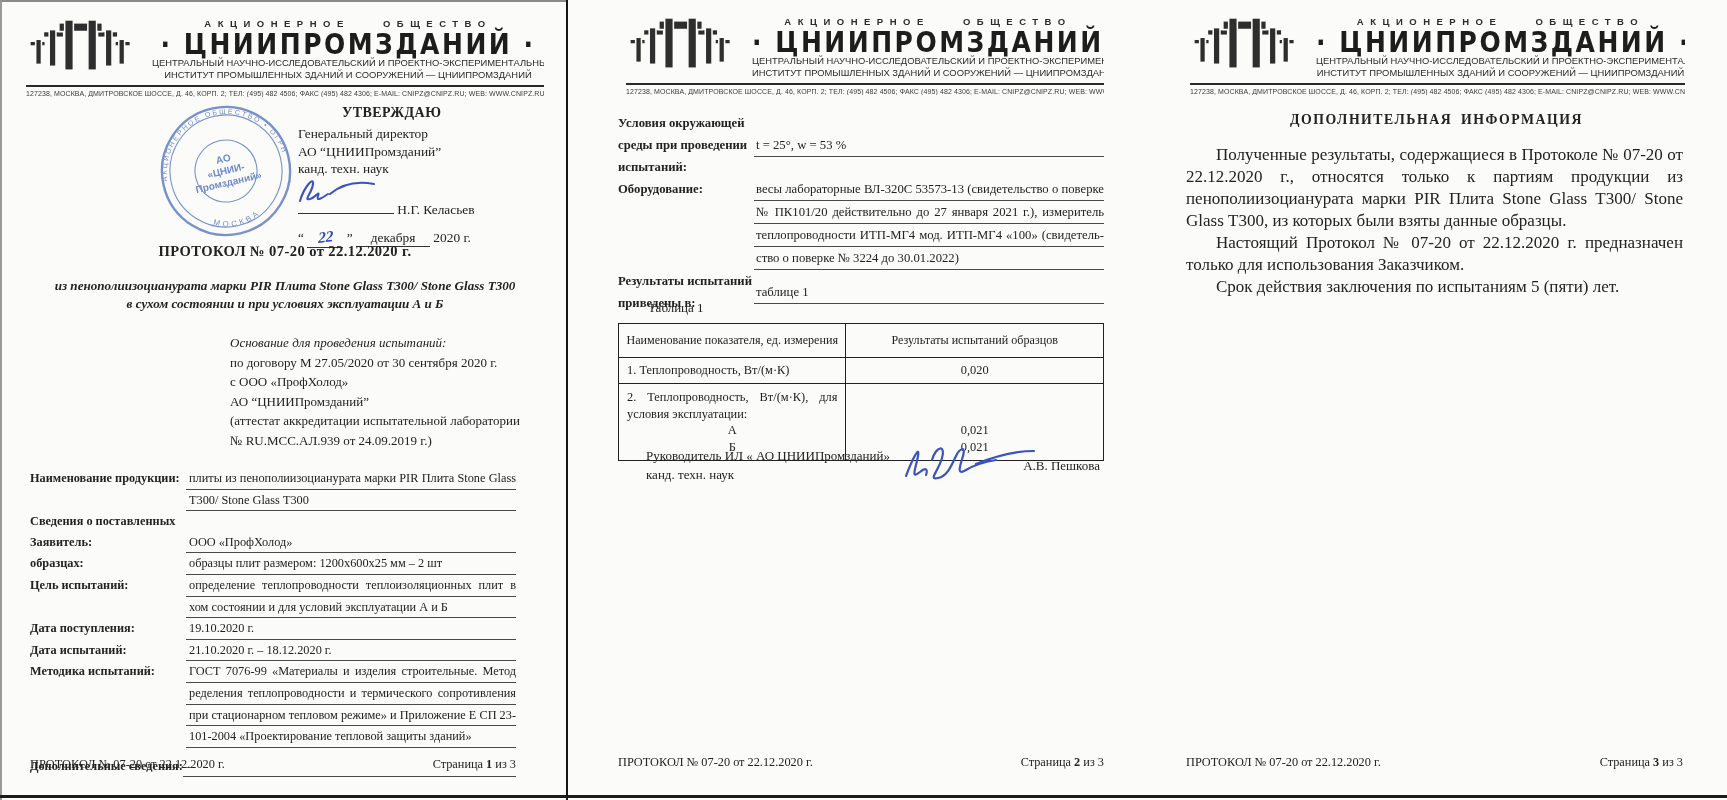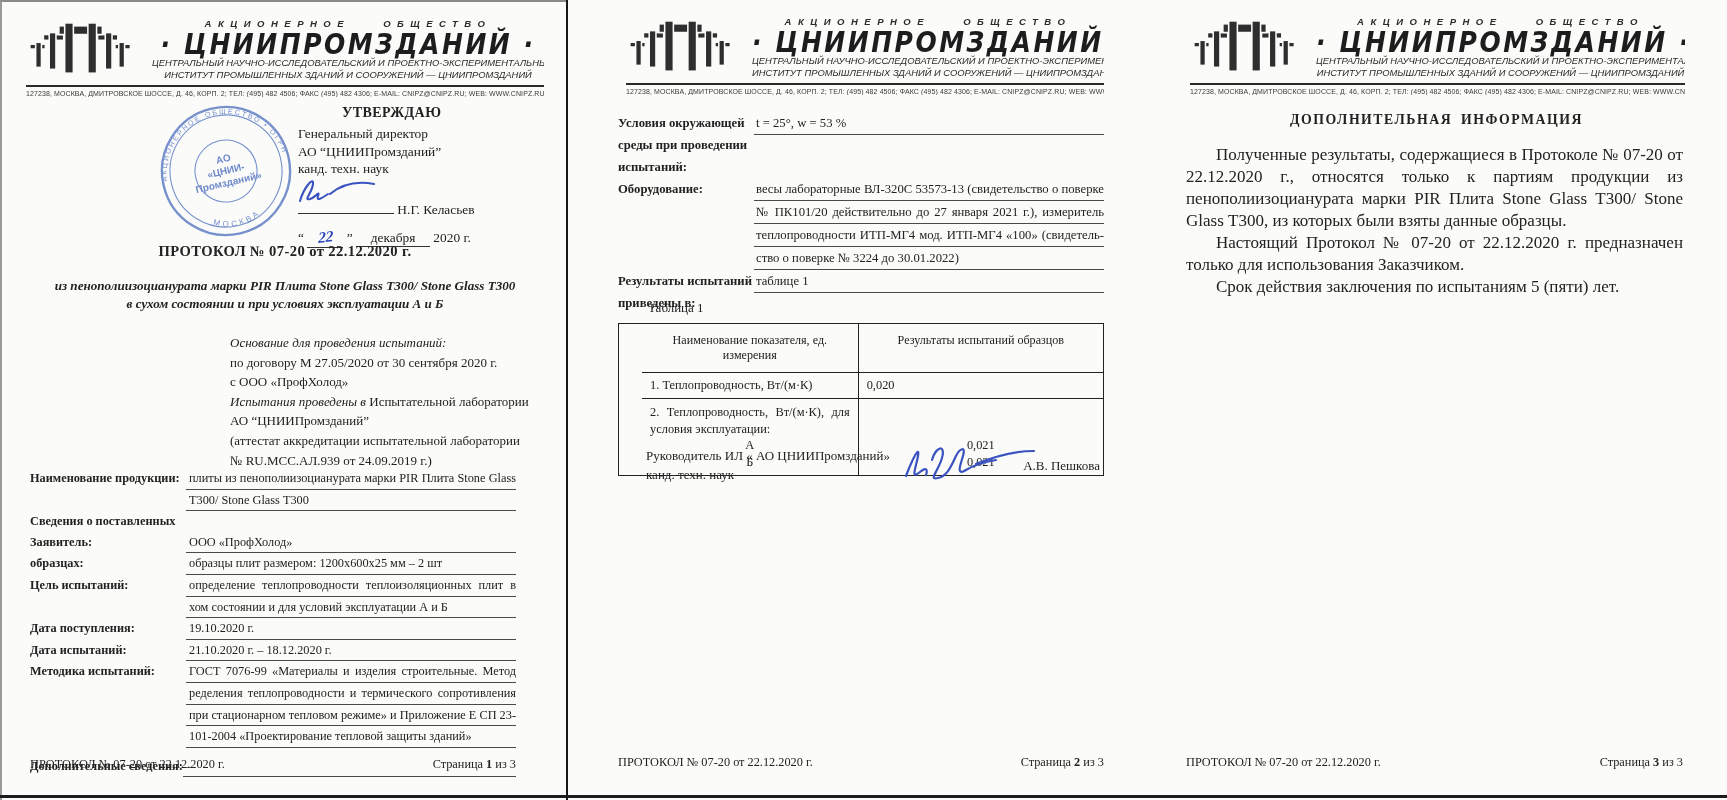--- a/index.html
+++ b/index.html
@@ -8,21 +8,21 @@
   .canvas::after{content:"";position:absolute;left:0;right:0;bottom:2px;height:3px;background:#1c1c1c;}
   .page{position:absolute;top:0;height:100%;background:#fbfbf9;}
   #p1{left:0;width:566px;border-top:2px solid #8a8a88;border-left:2px solid #9a9a98;}
   #p2{left:566px;width:580px;border-left:2px solid #161616;border-right:2px solid #161616;}
   #p3{left:1146px;width:581px;border-right:2px solid #bdbdbb;}
 
   
   .hdr{padding:16px 24px 0 24px;}
   #p2 .hdr{padding:16px 44px 0 58px;}
   #p3 .hdr{padding:16px 42px 0 44px;}
-  .hdr-row{display:flex;align-items:center;gap:10px;font-style:italic;}
+  .hdr-row{display:flex;align-items:flex-start;gap:10px;}
   .hdr-logo{width:116px;height:58px;flex:none;}
   .hdr-main{flex:1;text-align:center;overflow:hidden;}
   .company{font-family:"Liberation Sans",sans-serif;font-size:9.5px;font-weight:bold;
            letter-spacing:6.5px;word-spacing:24px;white-space:nowrap;color:#2b2b2b;}
   .logotype{font-family:"DejaVu Sans",sans-serif;font-size:25px;font-weight:800;
             letter-spacing:2.5px;white-space:nowrap;line-height:1.12;color:#1d1d1d;
             transform:scaleY(1.12);transform-origin:center top;}
   .inst{font-family:"Liberation Sans",sans-serif;font-size:9.4px;line-height:1.3;
         white-space:nowrap;color:#2b2b2b;}
   .addr{font-family:"Liberation Sans",sans-serif;font-size:7px;letter-spacing:.1px;
@@ -60,35 +60,35 @@
   .pfoot{position:absolute;bottom:30px;display:flex;justify-content:space-between;
          font-size:12.3px;}
   #p1 .pfoot{left:28px;right:52px;}
   #p2 .pfoot{left:50px;right:44px;}
   #p3 .pfoot{left:40px;right:44px;}
   .pg-num{font-weight:bold;}
 
   
   .p2-fields{position:absolute;top:112px;left:50px;right:44px;font-size:12.7px;}
   .prow{display:flex;}
-  .prow.end{align-items:flex-start;}
+  .prow.end{align-items:center;}
   .plabel{width:136px;flex:none;font-weight:bold;line-height:22px;}
   .pval{flex:1;min-width:0;line-height:22px;}
   .p2-uline{border-bottom:1.1px solid #4a4a4a;height:22px;line-height:22px;overflow:hidden;
             white-space:nowrap;padding-left:2px;}
   .p2-uline.just{white-space:normal;text-align:justify;text-align-last:justify;}
   .p2-tablewrap{position:absolute;top:300px;left:50px;right:44px;}
   .tcaption{font-size:13px;margin:0 0 7px 30px;}
-  .tbl{border:1.4px solid #222;font-size:12.4px;background:#fbfbf9;padding-left:23px;}
+  .tbl{border:1.4px solid #222;font-size:12.4px;background:#fbfbf9;}
   .trow{display:grid;grid-template-columns:47% 53%;}
   .trow + .trow{border-top:1.2px solid #222;}
   .tc{padding:5px 8px;min-width:0;}
   .tc1{border-right:1.2px solid #222;}
   .th{text-align:center;padding:9px 6px;font-size:12.1px;}
-  .tcenter{}
+  .tcenter{text-align:center;}
   .r2name{text-align:justify;line-height:16.5px;}
   .abline{text-align:center;line-height:16.5px;}
   .valcol{display:flex;flex-direction:column;justify-content:flex-end;}
   .valline{text-align:center;line-height:16.5px;}
   .p2-sign{position:absolute;top:446px;left:78px;right:44px;font-size:13px;line-height:19px;}
   .signrow{display:flex;align-items:center;position:relative;}
   .signtext{flex:none;}
   .sig-p{position:absolute;left:250px;top:-16px;width:150px;height:60px;}
   .signname{margin-left:auto;padding-right:4px;}
 
@@ -183,21 +183,20 @@
 
     <div class="p1-subject">
       <div>из пенополиизоцианурата марки PIR Плита Stone Glass Т300/ Stone Glass Т300</div>
       <div>в сухом состоянии и при условиях эксплуатации А и Б</div>
     </div>
 
     <div class="p1-basis">
       <div class="it">Основание для проведения испытаний:</div>
       <div>по договору М 27.05/2020 от 30 сентября 2020 г.</div>
       <div>с ООО «ПрофХолод»</div>
-      <div><span class="it">Испытания проведены в</span><span> Испытательной лаборатории</span></div>
       <div>АО “ЦНИИПромзданий”</div>
       <div>(аттестат аккредитации испытательной лаборатории</div>
       <div>№ RU.МСС.АЛ.939 от 24.09.2019 г.)</div>
     </div>
 
     <div class="p1-fields">
       <div class="frow">
         <div class="flabel">Наименование продукции:</div>
         <div class="fval">
           <div class="vline just">плиты из пенополиизоцианурата марки PIR Плита Stone Glass</div>

